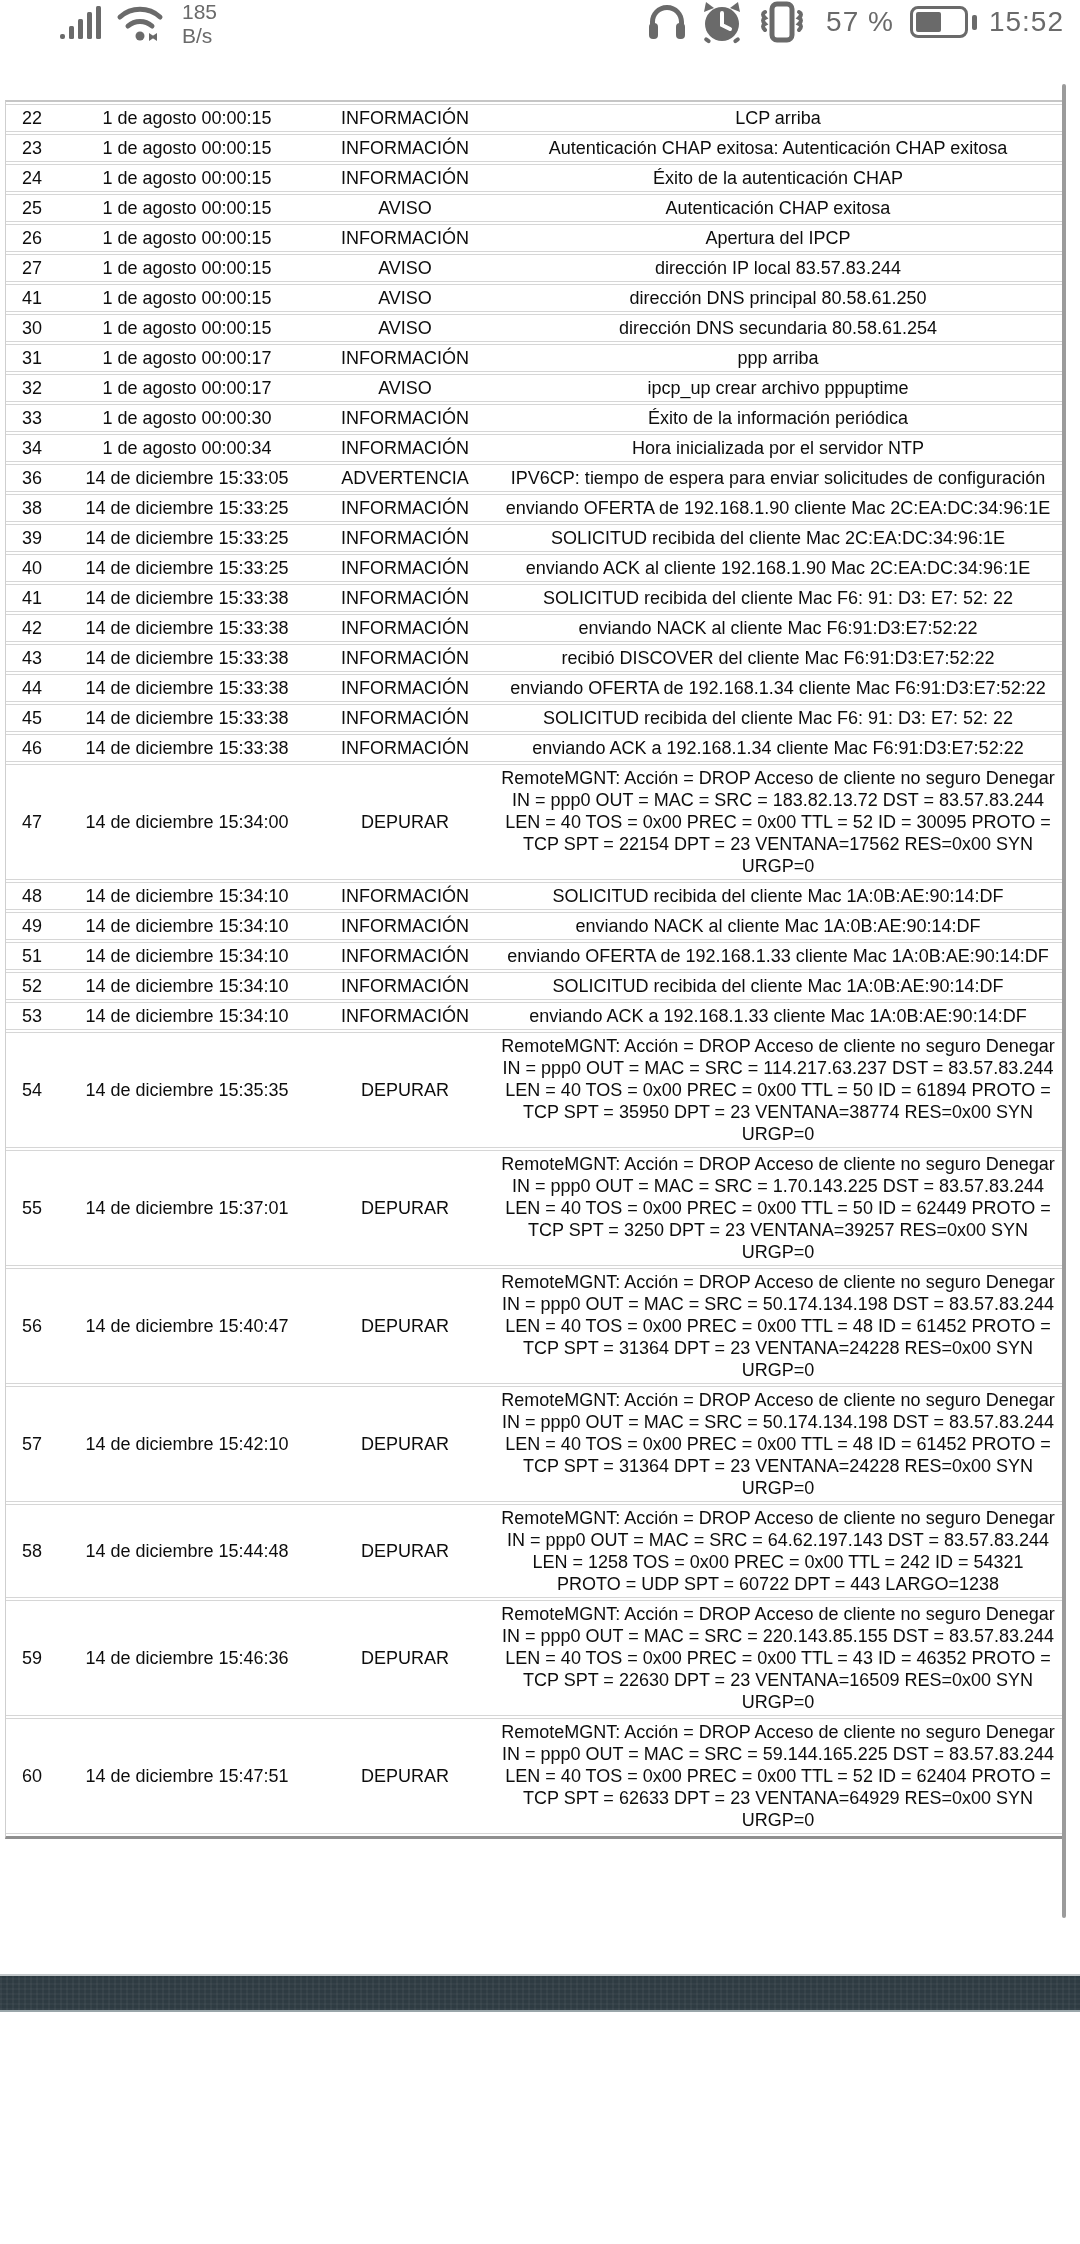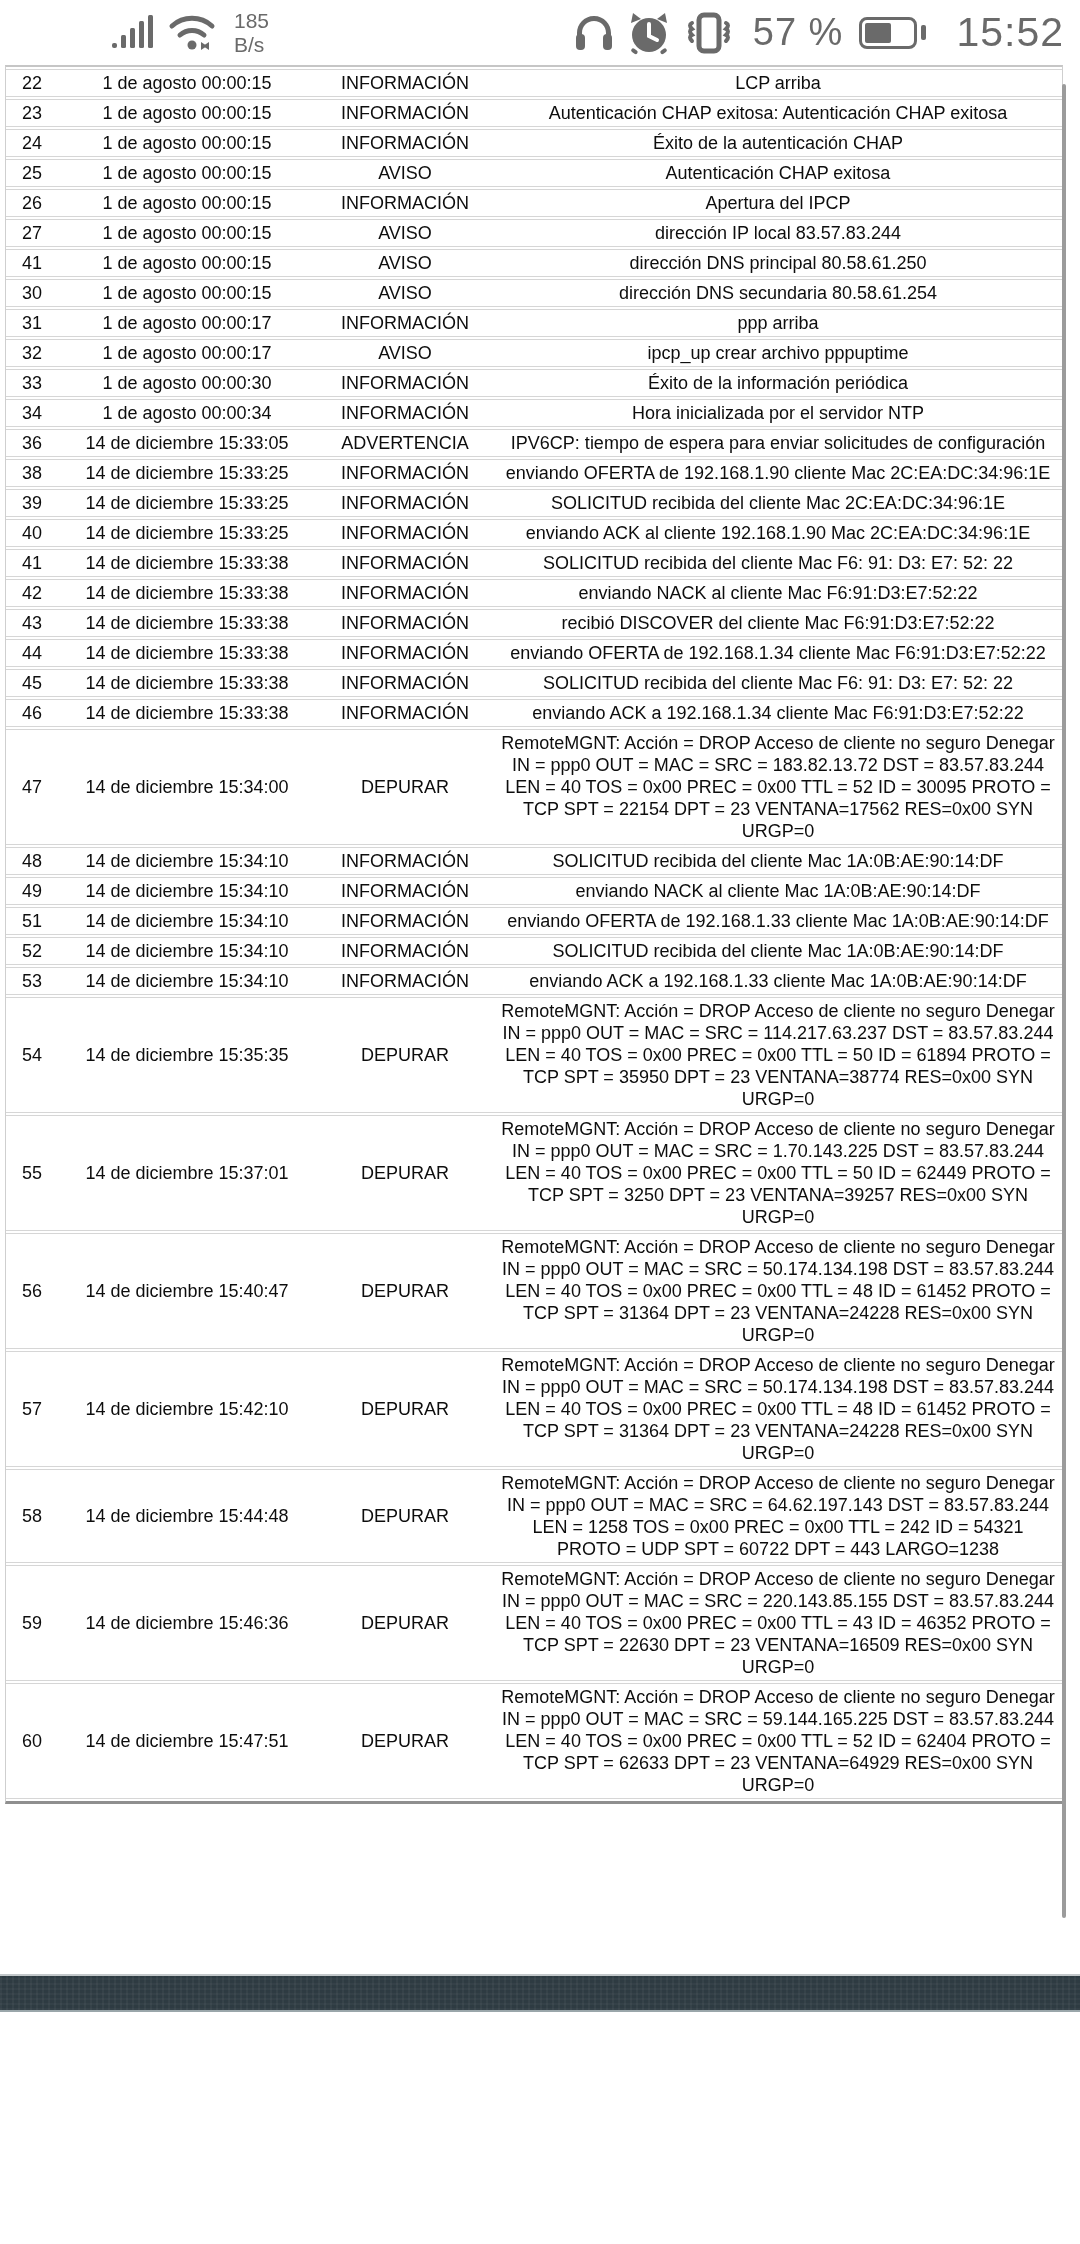--- a/index.html
+++ b/index.html
@@ -3,29 +3,29 @@
 <meta charset="utf-8">
 <style>
   html,body{margin:0;padding:0;}
   body{
     width:1080px;height:2244px;position:relative;background:#ffffff;
     font-family:"Liberation Sans", sans-serif;color:#111;overflow:hidden;
   }
 
   
   .status-bar{
-    height:65px;display:flex;align-items:center;padding:0 16px 0 112px;
+    height:100px;display:flex;align-items:flex-start;padding:0 16px 0 60px;
     color:#6a6a6a;box-sizing:border-box;
   }
   .sb-left{display:flex;align-items:center;gap:14px;}
   .sb-right{display:flex;align-items:center;gap:12px;margin-left:auto;}
   .sb-icon{display:inline-flex;align-items:center;}
   .speed-stack{display:flex;flex-direction:column;line-height:24px;font-size:21px;color:#6a6a6a;}
-  .percent-text{font-size:38px;letter-spacing:1px;margin-left:6px;}
-  .time-text{font-size:41px;margin-left:18px;letter-spacing:1px;}
+  .percent-text{font-size:28px;letter-spacing:1px;margin-left:6px;}
+  .time-text{font-size:28px;margin-left:0;letter-spacing:1px;}
   .battery{display:flex;align-items:center;margin-left:4px;}
   .battery-body{
     width:58px;height:32px;border:3px solid #6a6a6a;border-radius:8px;
     display:flex;align-items:center;padding:3px;box-sizing:border-box;
   }
   .battery-fill{height:100%;width:55%;background:#6a6a6a;border-radius:2px;}
   .battery-nub{width:5px;height:15px;background:#6a6a6a;border-radius:2px;margin-left:4px;}
 
   
   .table-wrap{

